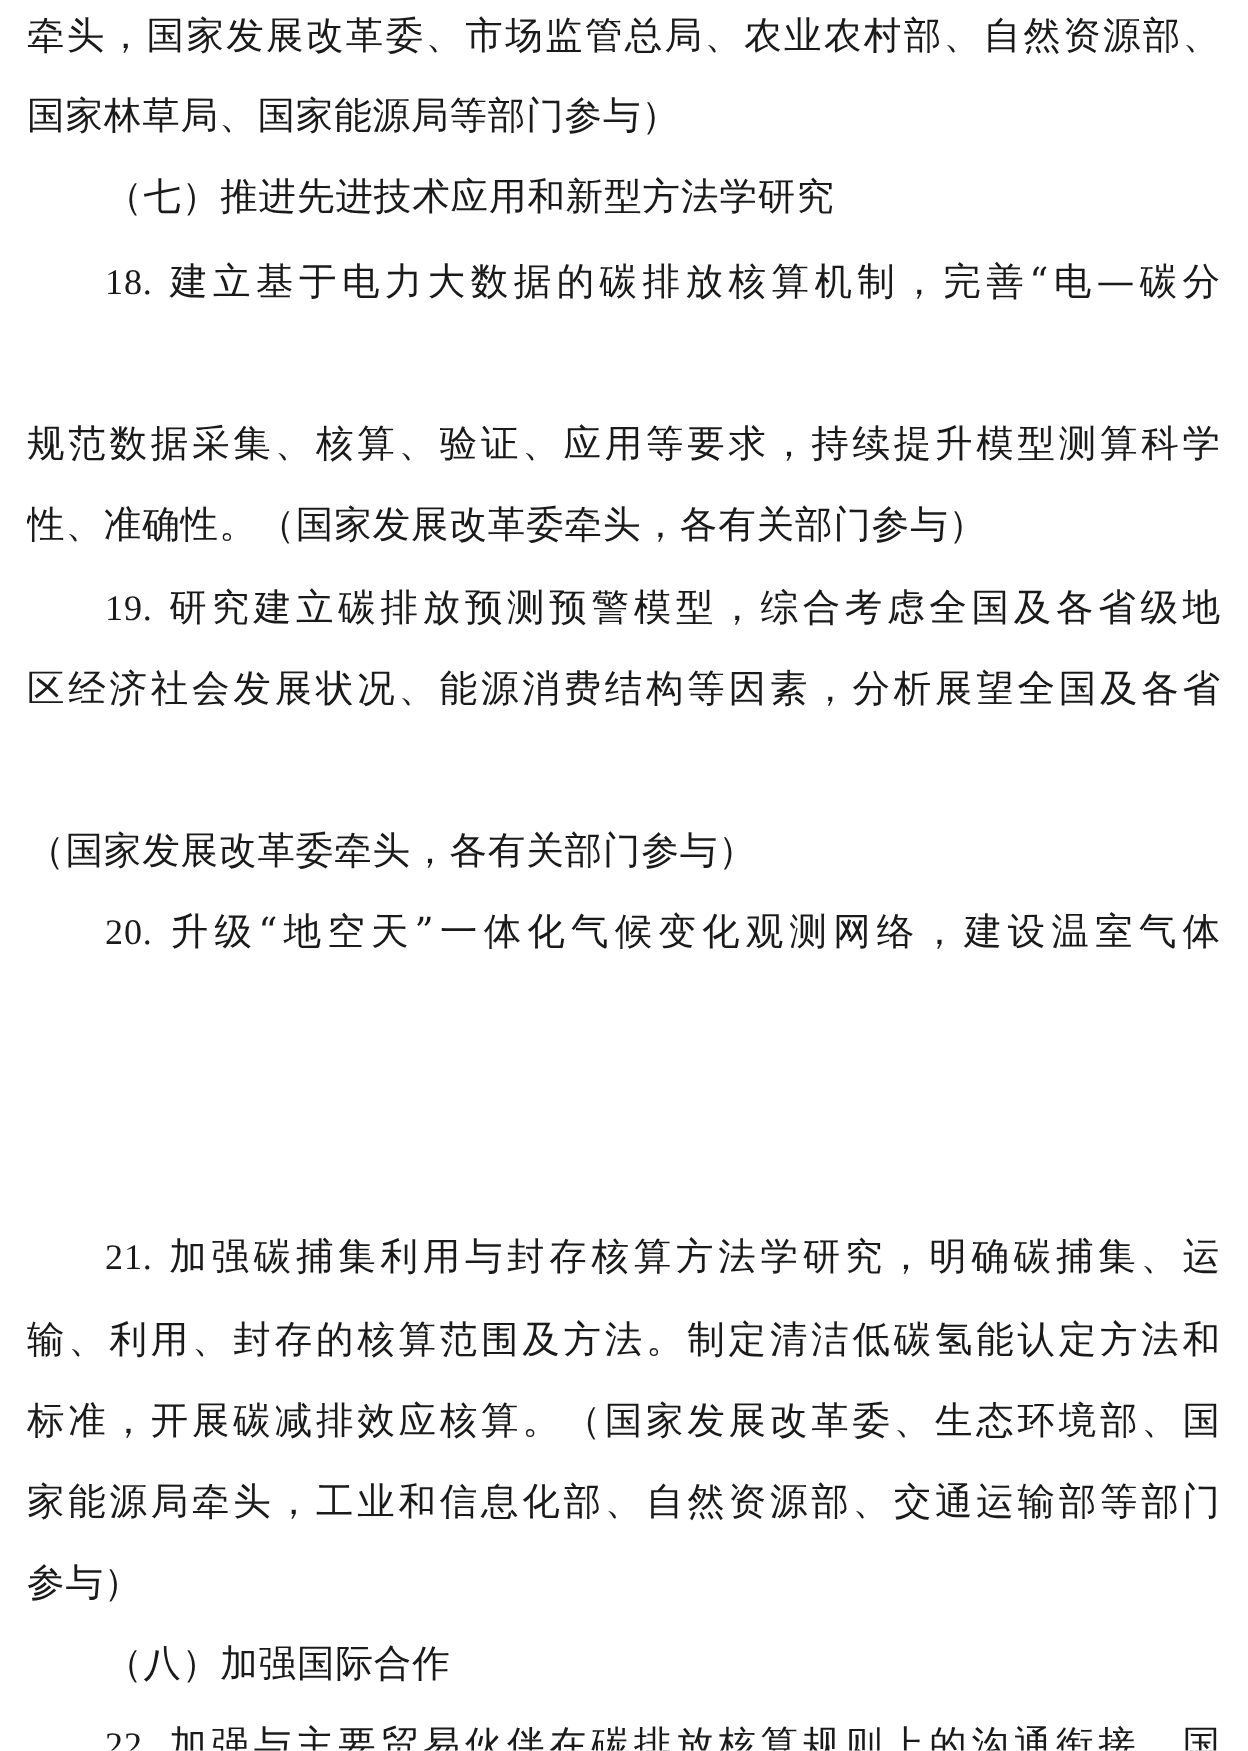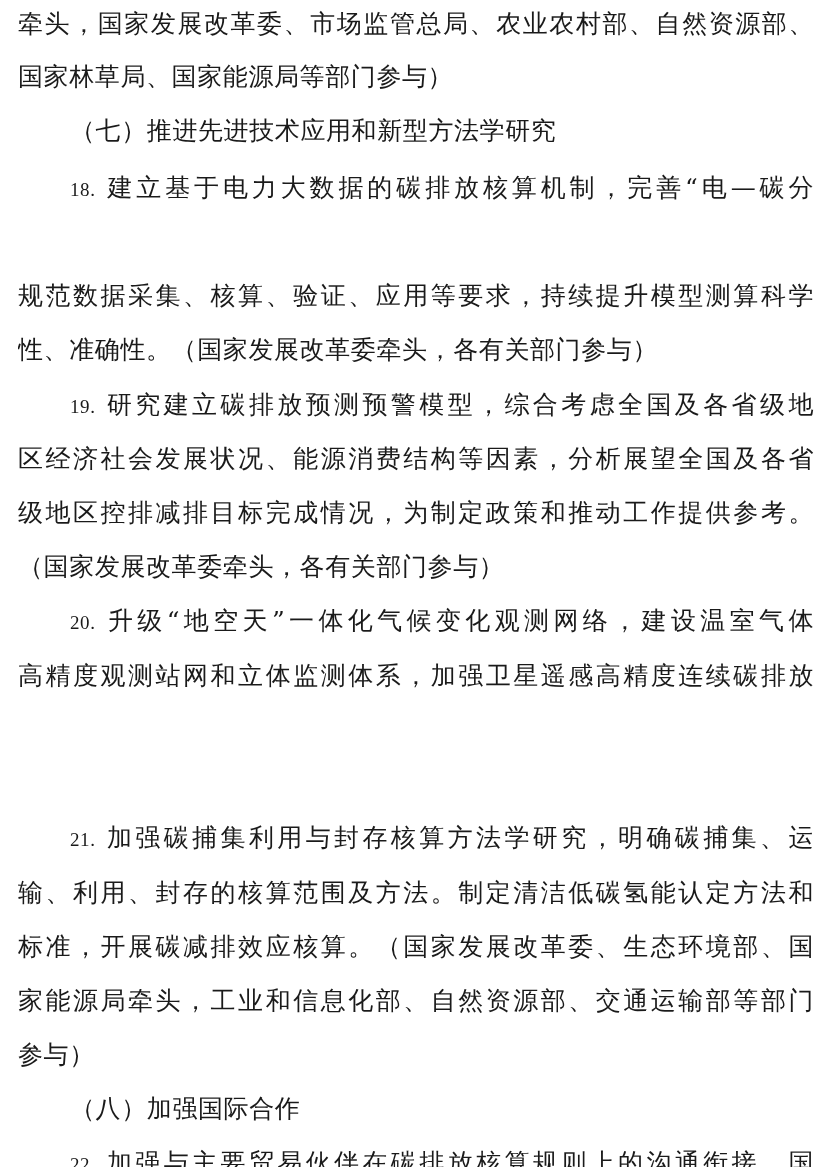--- a/index.html
+++ b/index.html
@@ -40,42 +40,40 @@
   .line.indent {
     left: 70px;
     width: 744px;
   }
   .line.heading {
     left: 70px;
     width: 744px;
   }
   .num {
     font-family: "Liberation Serif", "DejaVu Serif", serif;
-    font-size: 19px;
+    font-size: 24px;
   }
 </style>
 </head>
 <body>
 
 <div class="page">
   <div class="line justify" style="top:4px">牵头，国家发展改革委、市场监管总局、农业农村部、自然资源部、</div>
   <div class="line heading" style="top:111px">（七）推进先进技术应用和新型方法学研究</div>
   <div class="line" style="top:57px">国家林草局、国家能源局等部门参与）</div>
 
   <div class="line indent justify" style="top:168px"><span class="num">18.</span> <span>建立基于电力大数据的碳排放核算机制，完善“电—碳分</span></div>
   <div class="line justify" style="top:276px">规范数据采集、核算、验证、应用等要求，持续提升模型测算科学</div>
   <div class="line" style="top:330px">性、准确性。（国家发展改革委牵头，各有关部门参与）</div>
 
   <div class="line indent justify" style="top:385px"><span class="num">19.</span> <span>研究建立碳排放预测预警模型，综合考虑全国及各省级地</span></div>
   <div class="line justify" style="top:439px">区经济社会发展状况、能源消费结构等因素，分析展望全国及各省</div>
-  <div class="line justify" style="top:493px">级地区控排减排目标完成情况，为制定政策和推动工作提供参考。</div>
   <div class="line" style="top:547px">（国家发展改革委牵头，各有关部门参与）</div>
 
   <div class="line indent justify" style="top:601px"><span class="num">20.</span> <span>升级“地空天”一体化气候变化观测网络，建设温室气体</span></div>
-  <div class="line justify" style="top:656px">高精度观测站网和立体监测体系，加强卫星遥感高精度连续碳排放</div>
 
   <div class="line indent justify" style="top:818px"><span class="num">21.</span> <span>加强碳捕集利用与封存核算方法学研究，明确碳捕集、运</span></div>
   <div class="line justify" style="top:873px">输、利用、封存的核算范围及方法。制定清洁低碳氢能认定方法和</div>
   <div class="line justify" style="top:927px">标准，开展碳减排效应核算。（国家发展改革委、生态环境部、国</div>
   <div class="line justify" style="top:981px">家能源局牵头，工业和信息化部、自然资源部、交通运输部等部门</div>
   <div class="line" style="top:1035px">参与）</div>
 
   <div class="line heading" style="top:1089px">（八）加强国际合作</div>
 
   <div class="line indent justify" style="top:1143px"><span class="num">22.</span> <span>加强与主要贸易伙伴在碳排放核算规则上的沟通衔接，国</span></div>

